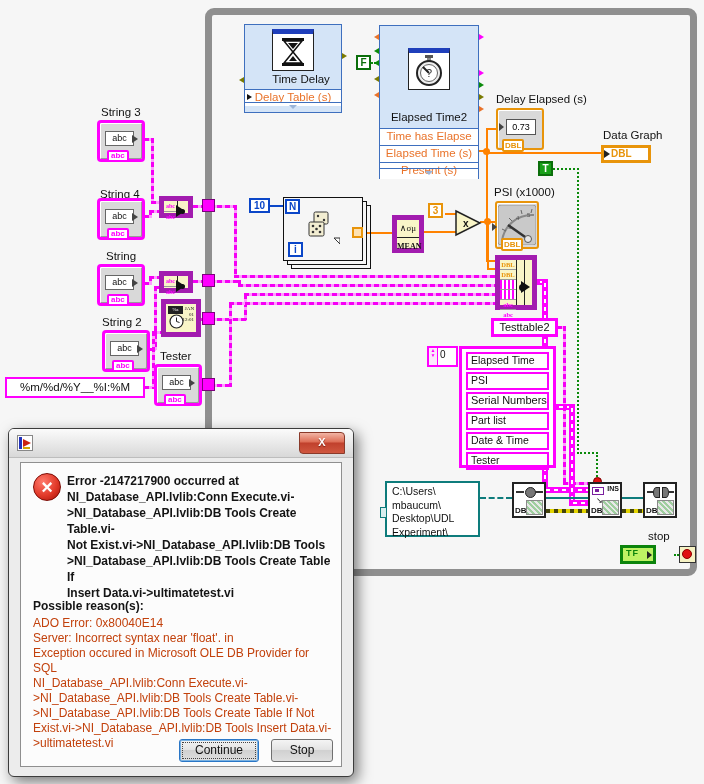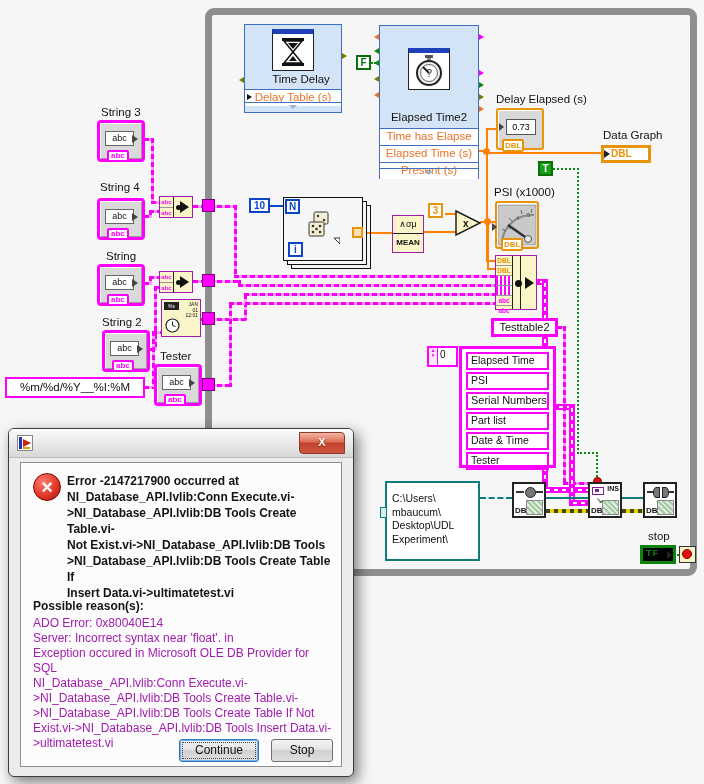--- a/index.html
+++ b/index.html
@@ -54,21 +54,21 @@
   .strctrl .field{position:absolute;left:5px;top:8px;width:29px;height:15px;background:#fff;border:1px solid #666;
      box-sizing:border-box;font-size:9px;text-align:center;line-height:13px;color:#111;}
   .strctrl .oarrow{position:absolute;right:4px;top:12px;width:0;height:0;border-top:4px solid transparent;
      border-bottom:4px solid transparent;border-left:6px solid #444;}
   .strctrl .tab{position:absolute;left:7px;bottom:-3px;background:#fff;border:2px solid #ff00ff;border-radius:2px;
      color:#ff00ff;font-size:8px;font-weight:bold;line-height:8px;padding:0 2px;}
   .numind{position:absolute;box-sizing:border-box;border:2px solid #e8940a;border-radius:3px;background:#d9d9d9;
      box-shadow:inset 1px 1px 0 #fff;}
   .dbltab{position:absolute;left:4px;bottom:-4px;background:#fff;border:2px solid #e8940a;border-radius:2px;
      color:#e8940a;font-size:8px;font-weight:bold;line-height:9px;padding:0 1px;}
-  .node{position:absolute;background:#f9f5c8;border:1px solid #a21caf;box-sizing:border-box;}
+  .node{position:absolute;background:#f9f5c8;border:5px solid #a21caf;box-sizing:border-box;font-family:Liberation Serif, serif;}
 
   
   .pinkbox{position:absolute;box-sizing:border-box;border:3px solid #ff00ff;background:#fff;color:#111;}
 
   
   .dbvi{position:absolute;width:34px;height:36px;background:#fff;border:2px solid #222;box-sizing:border-box;}
   .dbvi .db{position:absolute;left:1px;bottom:1px;font-size:8px;font-weight:bold;color:#111;}
   .dbvi .tbl{position:absolute;right:1px;bottom:1px;width:15px;height:13px;border:1px solid #8a8a8a;
      background:#ddd repeating-linear-gradient(45deg,#9fce9f 0 2px,#e8e8e8 2px 4px);}
   .plugline{position:absolute;top:7px;height:2px;background:#333;}
@@ -82,21 +82,21 @@
   .dlg-close{position:absolute;right:8px;top:3px;width:44px;height:20px;border:1px solid #8a3a2a;border-radius:0 4px 0 4px;
      background:linear-gradient(#f2b5a5,#dd6d55 45%,#c0402c 50%,#d0573f);color:#fff;font-weight:bold;font-size:11px;
      text-align:center;line-height:19px;text-shadow:0 1px 1px #7a2213;cursor:pointer;}
   .dlg-panel{position:absolute;left:11px;top:33px;width:322px;height:305px;background:#fcfcfc;
      border:1px solid #8f8f8f;box-sizing:border-box;}
   .erricon{position:absolute;left:12px;top:10px;width:28px;height:28px;border-radius:50%;
      background:radial-gradient(circle at 35% 30%,#ff7b6d,#e23a2a 55%,#a60f05);border:1px solid #7e0b04;
      color:#fff;font-size:20px;font-weight:bold;display:flex;align-items:center;justify-content:center;box-sizing:border-box;}
   .errtext{position:absolute;left:46px;top:10px;width:268px;font-size:12px;font-weight:bold;color:#141414;line-height:16px;}
   .reashead{position:absolute;left:12px;top:136px;font-size:12px;font-weight:bold;color:#141414;}
-  .reastext{position:absolute;left:12px;top:153px;width:300px;font-size:12px;color:#a21caf;line-height:15px;}
+  .reastext{position:absolute;left:12px;top:153px;width:300px;font-size:12px;color:#c2410c;line-height:15px;}
   .btn{position:absolute;height:23px;box-sizing:border-box;border:1px solid #707070;border-radius:3px;
      background:linear-gradient(#f4f4f4,#e4e4e4 45%,#d1d1d1 50%,#ddddddf0);font-size:12px;color:#111;
      text-align:center;line-height:21px;cursor:pointer;}
   .btn.focus{border:1px solid #2a76c6;box-shadow:0 0 0 1px #7ab2e2 inset;outline:1px dotted #444;outline-offset:-4px;}
 
   .mini{font-size:5px;line-height:5.5px;color:#111;}
 </style>
 </head>
 <body>
 
@@ -321,21 +321,21 @@
 </div>
 <div class="pinkbox" style="left:459px;top:346px;width:97px;height:122px;padding:3px 4px;">
   <div style="border:2px solid #f0f;height:14px;margin-bottom:2px;font-size:10.5px;line-height:13px;padding-left:3px;white-space:nowrap;">Elapsed Time</div>
   <div style="border:2px solid #f0f;height:14px;margin-bottom:2px;font-size:10.5px;line-height:13px;padding-left:3px;white-space:nowrap;">PSI</div>
   <div style="border:2px solid #f0f;height:14px;margin-bottom:2px;font-size:11px;line-height:13px;padding-left:3px;white-space:nowrap;">Serial Numbers</div>
   <div style="border:2px solid #f0f;height:14px;margin-bottom:2px;font-size:10.5px;line-height:13px;padding-left:3px;white-space:nowrap;">Part list</div>
   <div style="border:2px solid #f0f;height:14px;margin-bottom:2px;font-size:10.5px;line-height:13px;padding-left:3px;white-space:nowrap;">Date &amp; Time</div>
   <div style="border:2px solid #f0f;height:14px;font-size:10.5px;line-height:13px;padding-left:3px;white-space:nowrap;">Tester</div>
 </div>
 
-<div class="abs" style="left:385px;top:481px;width:95px;height:80px;border:2px solid #0e7c7c;background:#fff;box-sizing:border-box;padding:9px 5px;font-size:10.5px;line-height:13.5px;color:#111;">
+<div class="abs" style="left:385px;top:481px;width:95px;height:56px;border:2px solid #0e7c7c;background:#fff;box-sizing:border-box;padding:2px 5px;font-size:10.5px;line-height:13.5px;color:#111;">
   <div>C:\Users\</div>
   <div>mbaucum\</div>
   <div>Desktop\UDL</div>
   <div>Experiment\</div>
   <div style="position:absolute;left:-7px;top:24px;width:5px;height:9px;border:1px solid #0e7c7c;background:#d8efef;"></div>
 </div>
 
 <div class="dbvi" style="left:512px;top:482px;">
   <div class="plugline" style="left:2px;width:8px;"></div>
   <div class="plugdot" style="left:11px;"></div>
@@ -357,36 +357,36 @@
 <div class="dbvi" style="left:643px;top:482px;">
   <div class="plugline" style="left:2px;width:6px;"></div>
   <div class="plugdot" style="left:8px;border-radius:50% 0 0 50%;width:5px;"></div>
   <div class="plugdot" style="left:17px;border-radius:0 50% 50% 0;width:5px;"></div>
   <div class="plugline" style="left:23px;width:6px;"></div>
   <div class="db">DB</div>
   <div class="tbl"></div>
 </div>
 
 <div class="lbl" style="left:648px;top:530px;">stop</div>
-<div class="abs" style="left:640px;top:545px;width:36px;height:19px;border:3px solid #0c840c;background:#000000;box-sizing:border-box;">
+<div class="abs" style="left:620px;top:545px;width:36px;height:19px;border:3px solid #0c840c;background:#bef264;box-sizing:border-box;">
   <span style="position:absolute;left:3px;top:0px;font-size:9px;font-weight:bold;color:#0c840c;letter-spacing:1px;">TF</span>
   <span style="position:absolute;right:1px;top:3px;width:0;height:0;border-top:4px solid transparent;border-bottom:4px solid transparent;border-left:5px solid #222;"></span>
 </div>
 <div class="abs" style="left:679px;top:546px;width:17px;height:17px;border:1.5px solid #333;background:#f6f2c4;box-sizing:border-box;">
   <div style="position:absolute;left:2px;top:2px;width:10px;height:10px;border-radius:50%;background:#e01010;border:1.5px solid #8c0000;box-sizing:border-box;"></div>
 </div>
 
 <div class="lbl" style="left:101px;top:106px;">String 3</div>
 <div class="strctrl" style="left:97px;top:120px;">
   <div class="field">abc</div>
   <div class="oarrow"></div>
   <div class="tab">abc</div>
 </div>
 
-<div class="lbl" style="left:100px;top:181px;">String 4</div>
+<div class="lbl" style="left:100px;top:188px;">String 4</div>
 <div class="strctrl" style="left:97px;top:198px;">
   <div class="field">abc</div>
   <div class="oarrow"></div>
   <div class="tab">abc</div>
 </div>
 
 <div class="lbl" style="left:106px;top:250px;">String</div>
 <div class="strctrl" style="left:97px;top:264px;">
   <div class="field">abc</div>
   <div class="oarrow"></div>

